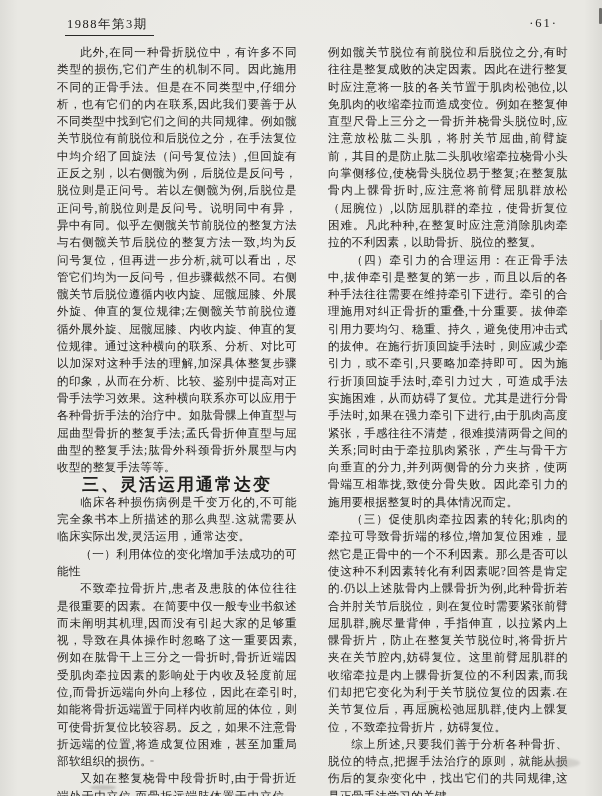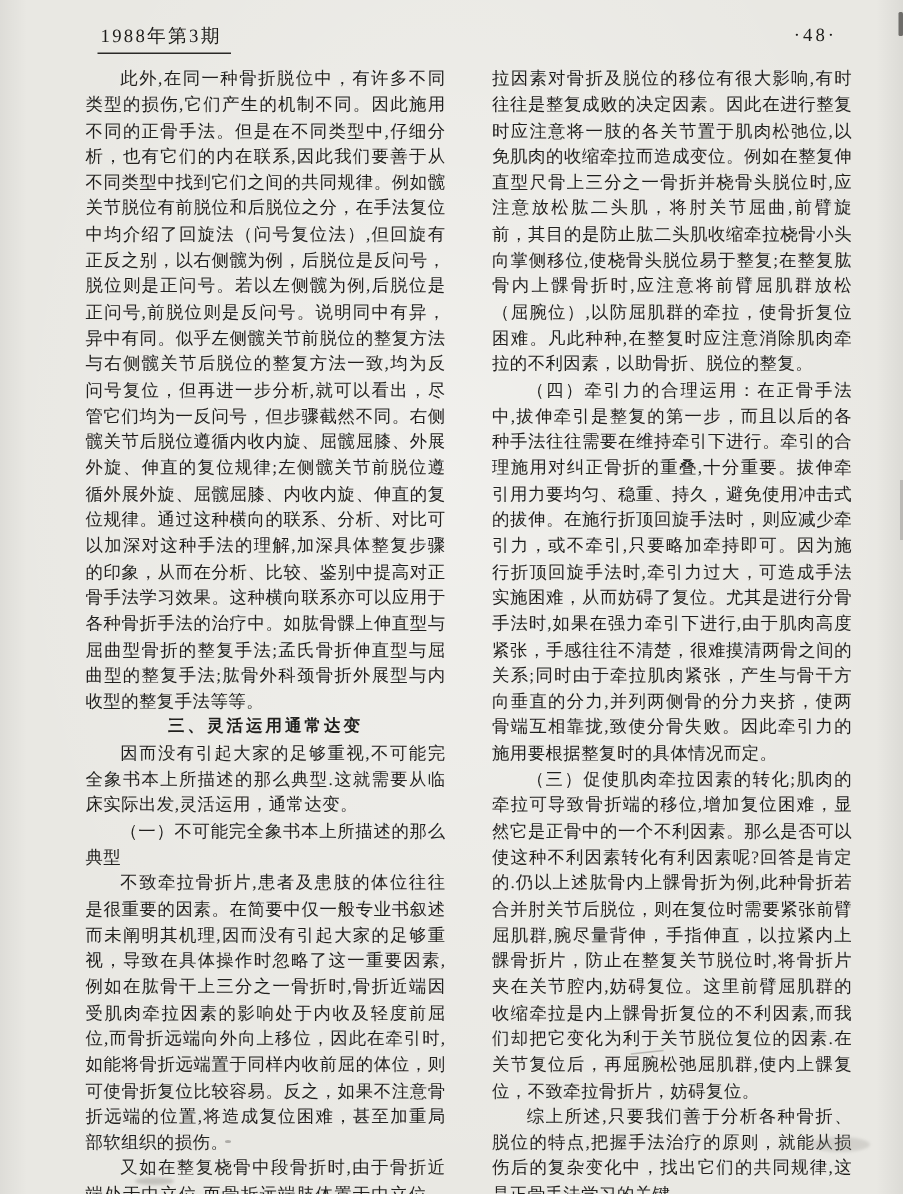--- a/index.html
+++ b/index.html
@@ -49,55 +49,55 @@
     letter-spacing:0.3px;
     color:#201f1d;
   }
   .col p{margin:0;}
   .col p.indent{text-indent:2em;}
   .col p.noindent{text-indent:0;}
   .col p.heading{
     text-align:center;
     font-weight:bold;
     text-indent:0;
-    font-size:11px;
+    font-size:17px;
     letter-spacing:2px;
   }
   
   .artifact{position:absolute;pointer-events:none;}
   .a-edge-top-right{right:0;top:8px;width:3px;height:16px;background:#4a4845;opacity:.75;border-radius:1px;}
   .a-edge-mid-right{right:0;top:320px;width:2px;height:40px;background:#8a8884;opacity:.4;}
   .a-smudge-1{right:22px;bottom:28px;width:40px;height:10px;background:#8f8d88;opacity:.25;border-radius:50%;filter:blur(1px);}
   .a-smudge-2{left:90px;bottom:6px;width:26px;height:5px;background:#6f6d68;opacity:.3;border-radius:50%;filter:blur(1px);}
   .a-speck-1{left:330px;top:186px;width:3px;height:3px;background:#55534f;opacity:.5;border-radius:50%;}
   .a-speck-2{left:560px;top:620px;width:3px;height:2px;background:#55534f;opacity:.45;border-radius:50%;}
   .a-speck-3{left:150px;top:760px;width:4px;height:2px;background:#55534f;opacity:.4;border-radius:50%;}
   .a-mark-after-end{left:420px;bottom:94px;width:22px;height:8px;border-bottom:1px solid #7a7873;opacity:.45;transform:rotate(-6deg);}
 </style>
 </head>
 <body>
 
 <div class="page">
 
   <div class="header">
     <span class="issue">1988年第3期</span>
-    <span class="pagenum">·48·</span>
+    <span class="pagenum">·61·</span>
   </div>
 
   <div class="columns">
     <div class="col">
         <p class="indent">此外,在同一种骨折脱位中，有许多不同类型的损伤,它们产生的机制不同。因此施用不同的正骨手法。但是在不同类型中,仔细分析，也有它们的内在联系,因此我们要善于从不同类型中找到它们之间的共同规律。例如髋关节脱位有前脱位和后脱位之分，在手法复位中均介绍了回旋法（问号复位法）,但回旋有正反之别，以右侧髋为例，后脱位是反问号，脱位则是正问号。若以左侧髋为例,后脱位是正问号,前脱位则是反问号。说明同中有异，异中有同。似乎左侧髋关节前脱位的整复方法与右侧髋关节后脱位的整复方法一致,均为反问号复位，但再进一步分析,就可以看出，尽管它们均为一反问号，但步骤截然不同。右侧髋关节后脱位遵循内收内旋、屈髋屈膝、外展外旋、伸直的复位规律;左侧髋关节前脱位遵循外展外旋、屈髋屈膝、内收内旋、伸直的复位规律。通过这种横向的联系、分析、对比可以加深对这种手法的理解,加深具体整复步骤的印象，从而在分析、比较、鉴别中提高对正骨手法学习效果。这种横向联系亦可以应用于各种骨折手法的治疗中。如肱骨髁上伸直型与屈曲型骨折的整复手法;孟氏骨折伸直型与屈曲型的整复手法;肱骨外科颈骨折外展型与内收型的整复手法等等。</p>
         <p class="heading">三、灵活运用通常达变</p>
-        <p class="indent">因而没有引起大家的足够重视,不可能完全象书本上所描述的那么典型.这就需要从临床实际出发,灵活运用，通常达变。</p>
-        <p class="indent">（一）不可能完全象书本上所描述的那么典型</p>
+        <p class="indent">临床各种损伤病例是千变万化的,不可能完全象书本上所描述的那么典型.这就需要从临床实际出发,灵活运用，通常达变。</p>
+        <p class="indent">（一）利用体位的变化增加手法成功的可能性</p>
         <p class="indent">不致牵拉骨折片,患者及患肢的体位往往是很重要的因素。在简要中仅一般专业书叙述而未阐明其机理,因而没有引起大家的足够重视，导致在具体操作时忽略了这一重要因素,例如在肱骨干上三分之一骨折时,骨折近端因受肌肉牵拉因素的影响处于内收及轻度前屈位,而骨折远端向外向上移位，因此在牵引时,如能将骨折远端置于同样内收前屈的体位，则可使骨折复位比较容易。反之，如果不注意骨折远端的位置,将造成复位困难，甚至加重局部软组织的损伤。</p>
         <p class="indent">又如在整复桡骨中段骨折时,由于骨折近端处于中立位,而骨折远端肢体置于中立位，再进行整复，如果忽视体位问题,骨折的旋转移位就难以矫正。</p>
       </div>
     <div class="col">
-        <p class="noindent">拉因素对骨折及脱位的移位有很大影响,有时往往是整复成败的决定因素。因此在进行整复时应注意将一肢的各关节置于肌肉松弛位,以免肌肉的收缩牵拉而造成变位。例如在整复伸直型尺骨上三分之一骨折并桡骨头脱位时,应注意放松肱二头肌，将肘关节屈曲,前臂旋前，其目的是防止肱二头肌收缩牵拉桡骨小头向掌侧移位,使桡骨头脱位易于整复;在整复肱骨内上髁骨折时,应注意将前臂屈肌群放松（屈腕位）,以防屈肌群的牵拉，使骨折复位困难。凡此种种,在整复时应注意消除肌肉牵拉的不利因素，以助骨折、脱位的整复。</p>
+        <p class="noindent">例如髋关节脱位有前脱位和后脱位之分,有时往往是整复成败的决定因素。因此在进行整复时应注意将一肢的各关节置于肌肉松弛位,以免肌肉的收缩牵拉而造成变位。例如在整复伸直型尺骨上三分之一骨折并桡骨头脱位时,应注意放松肱二头肌，将肘关节屈曲,前臂旋前，其目的是防止肱二头肌收缩牵拉桡骨小头向掌侧移位,使桡骨头脱位易于整复;在整复肱骨内上髁骨折时,应注意将前臂屈肌群放松（屈腕位）,以防屈肌群的牵拉，使骨折复位困难。凡此种种,在整复时应注意消除肌肉牵拉的不利因素，以助骨折、脱位的整复。</p>
         <p class="indent">（四）牵引力的合理运用：在正骨手法中,拔伸牵引是整复的第一步，而且以后的各种手法往往需要在维持牵引下进行。牵引的合理施用对纠正骨折的重叠,十分重要。拔伸牵引用力要均匀、稳重、持久，避免使用冲击式的拔伸。在施行折顶回旋手法时，则应减少牵引力，或不牵引,只要略加牵持即可。因为施行折顶回旋手法时,牵引力过大，可造成手法实施困难，从而妨碍了复位。尤其是进行分骨手法时,如果在强力牵引下进行,由于肌肉高度紧张，手感往往不清楚，很难摸清两骨之间的关系;同时由于牵拉肌肉紧张，产生与骨干方向垂直的分力,并列两侧骨的分力夹挤，使两骨端互相靠拢,致使分骨失败。因此牵引力的施用要根据整复时的具体情况而定。</p>
         <p class="indent">（三）促使肌肉牵拉因素的转化;肌肉的牵拉可导致骨折端的移位,增加复位困难，显然它是正骨中的一个不利因素。那么是否可以使这种不利因素转化有利因素呢?回答是肯定的.仍以上述肱骨内上髁骨折为例,此种骨折若合并肘关节后脱位，则在复位时需要紧张前臂屈肌群,腕尽量背伸，手指伸直，以拉紧内上髁骨折片，防止在整复关节脱位时,将骨折片夹在关节腔内,妨碍复位。这里前臂屈肌群的收缩牵拉是内上髁骨折复位的不利因素,而我们却把它变化为利于关节脱位复位的因素.在关节复位后，再屈腕松弛屈肌群,使内上髁复位，不致牵拉骨折片，妨碍复位。</p>
         <p class="indent">综上所述,只要我们善于分析各种骨折、脱位的特点,把握手法治疗的原则，就能从损伤后的复杂变化中，找出它们的共同规律,这是正骨手法学习的关键。</p>
       </div>
   </div>
 
   <div class="artifact a-edge-top-right"></div>
   <div class="artifact a-edge-mid-right"></div>
   <div class="artifact a-smudge-1"></div>
   <div class="artifact a-smudge-2"></div>

